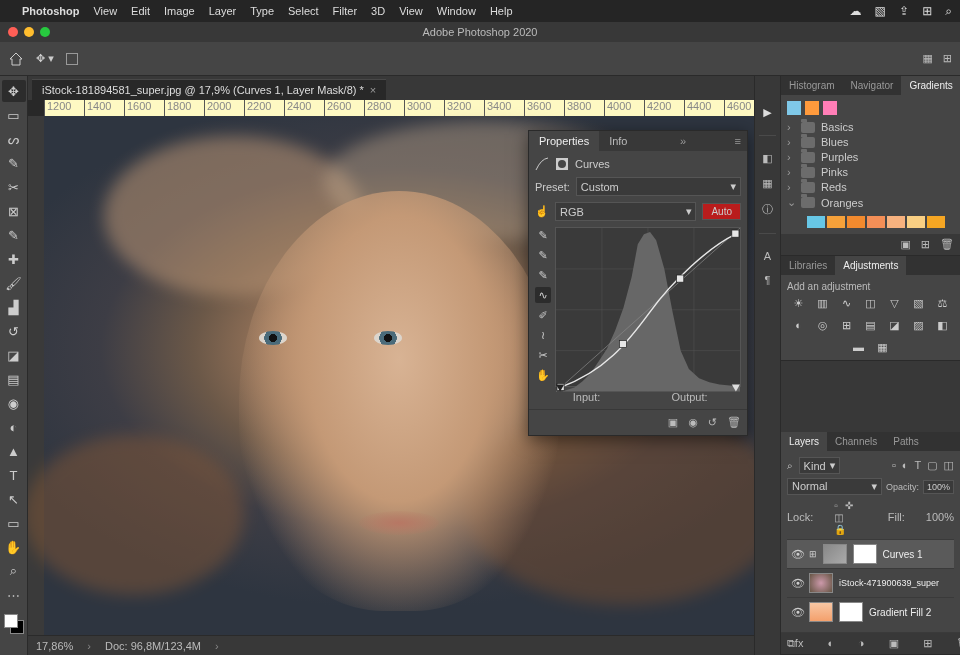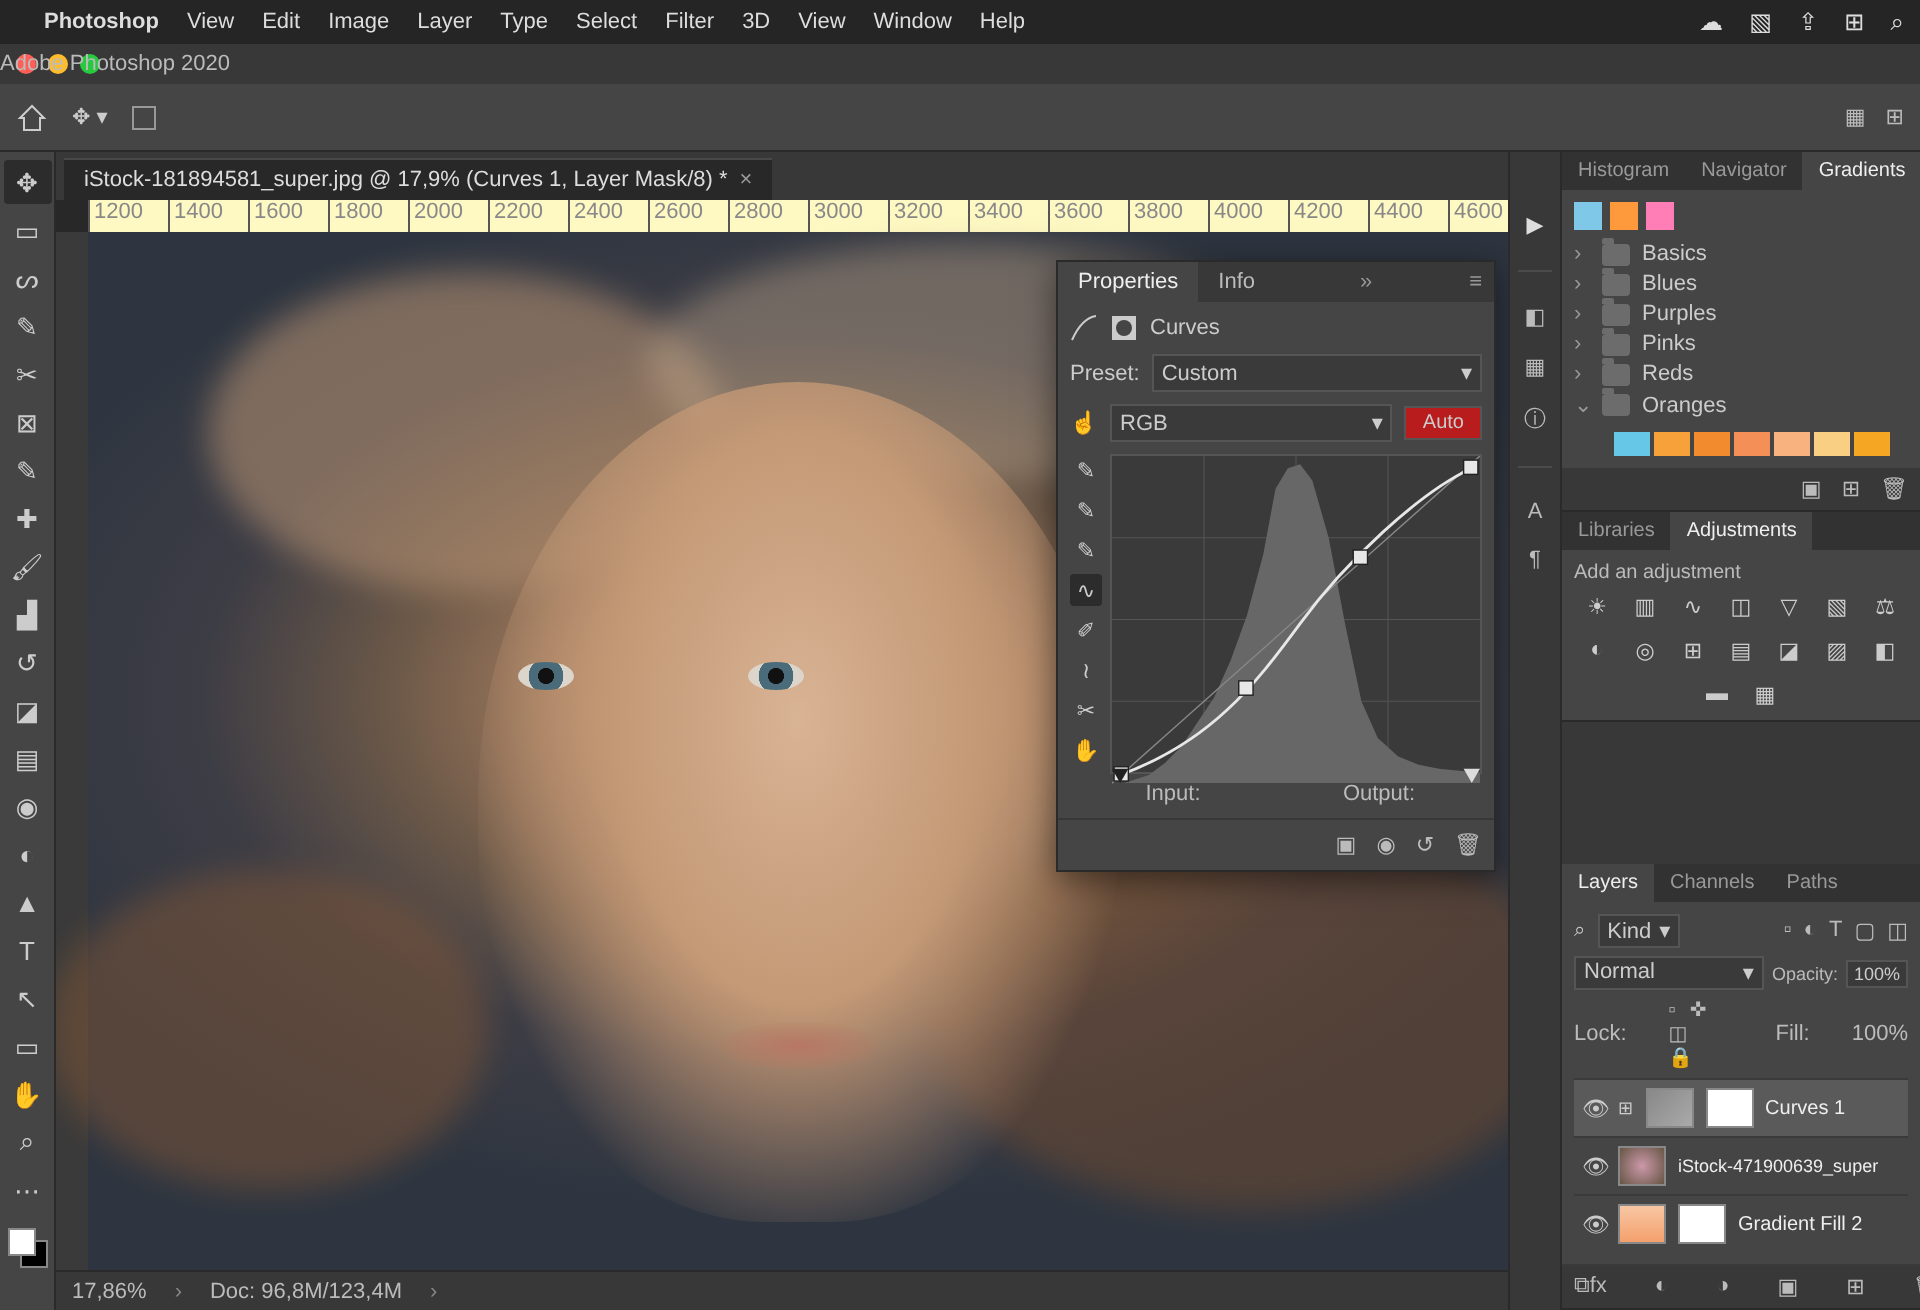--- a/index.html
+++ b/index.html
@@ -11,21 +11,21 @@
 .menubar .apple { font-size: 13px; }
 .menubar .app-name { font-weight: 700; }
 .menubar .spacer { flex: 1; }
 .menubar .right-icons span { margin-left: 10px; font-size: 12px; }
 
 
 .titlebar { height: 20px; background: #383838; display: flex; align-items: center; position: relative; }
 .traffic { display: flex; gap: 6px; padding-left: 8px; }
 .traffic span { width: 10px; height: 10px; border-radius: 50%; display: inline-block; }
 .traffic .r { background: #ff5f56; } .traffic .y { background: #ffbd2e; } .traffic .g { background: #27c93f; }
-.titlebar .title { position: absolute; left: 0; right: 0; text-align: left; font-size: 11px; color: #bbb; }
+.titlebar .title { position: absolute; left: 0; right: 0; text-align: center; font-size: 11px; color: #bbb; }
 
 
 .optionsbar { height: 34px; background: #454545; border-bottom: 1px solid #2a2a2a; display: flex; align-items: center; padding: 0 8px; gap: 12px; }
 .home-icon { width: 16px; height: 16px; display: inline-block; }
 .ps-square { width: 12px; height: 12px; border: 1px solid #999; display: inline-block; }
 .optionsbar .right-icons { margin-left: auto; display: flex; gap: 10px; font-size: 14px; color: #bbb; }
 
 
 .main-row { flex: 1; display: flex; min-height: 0; background: #282828; }
 

